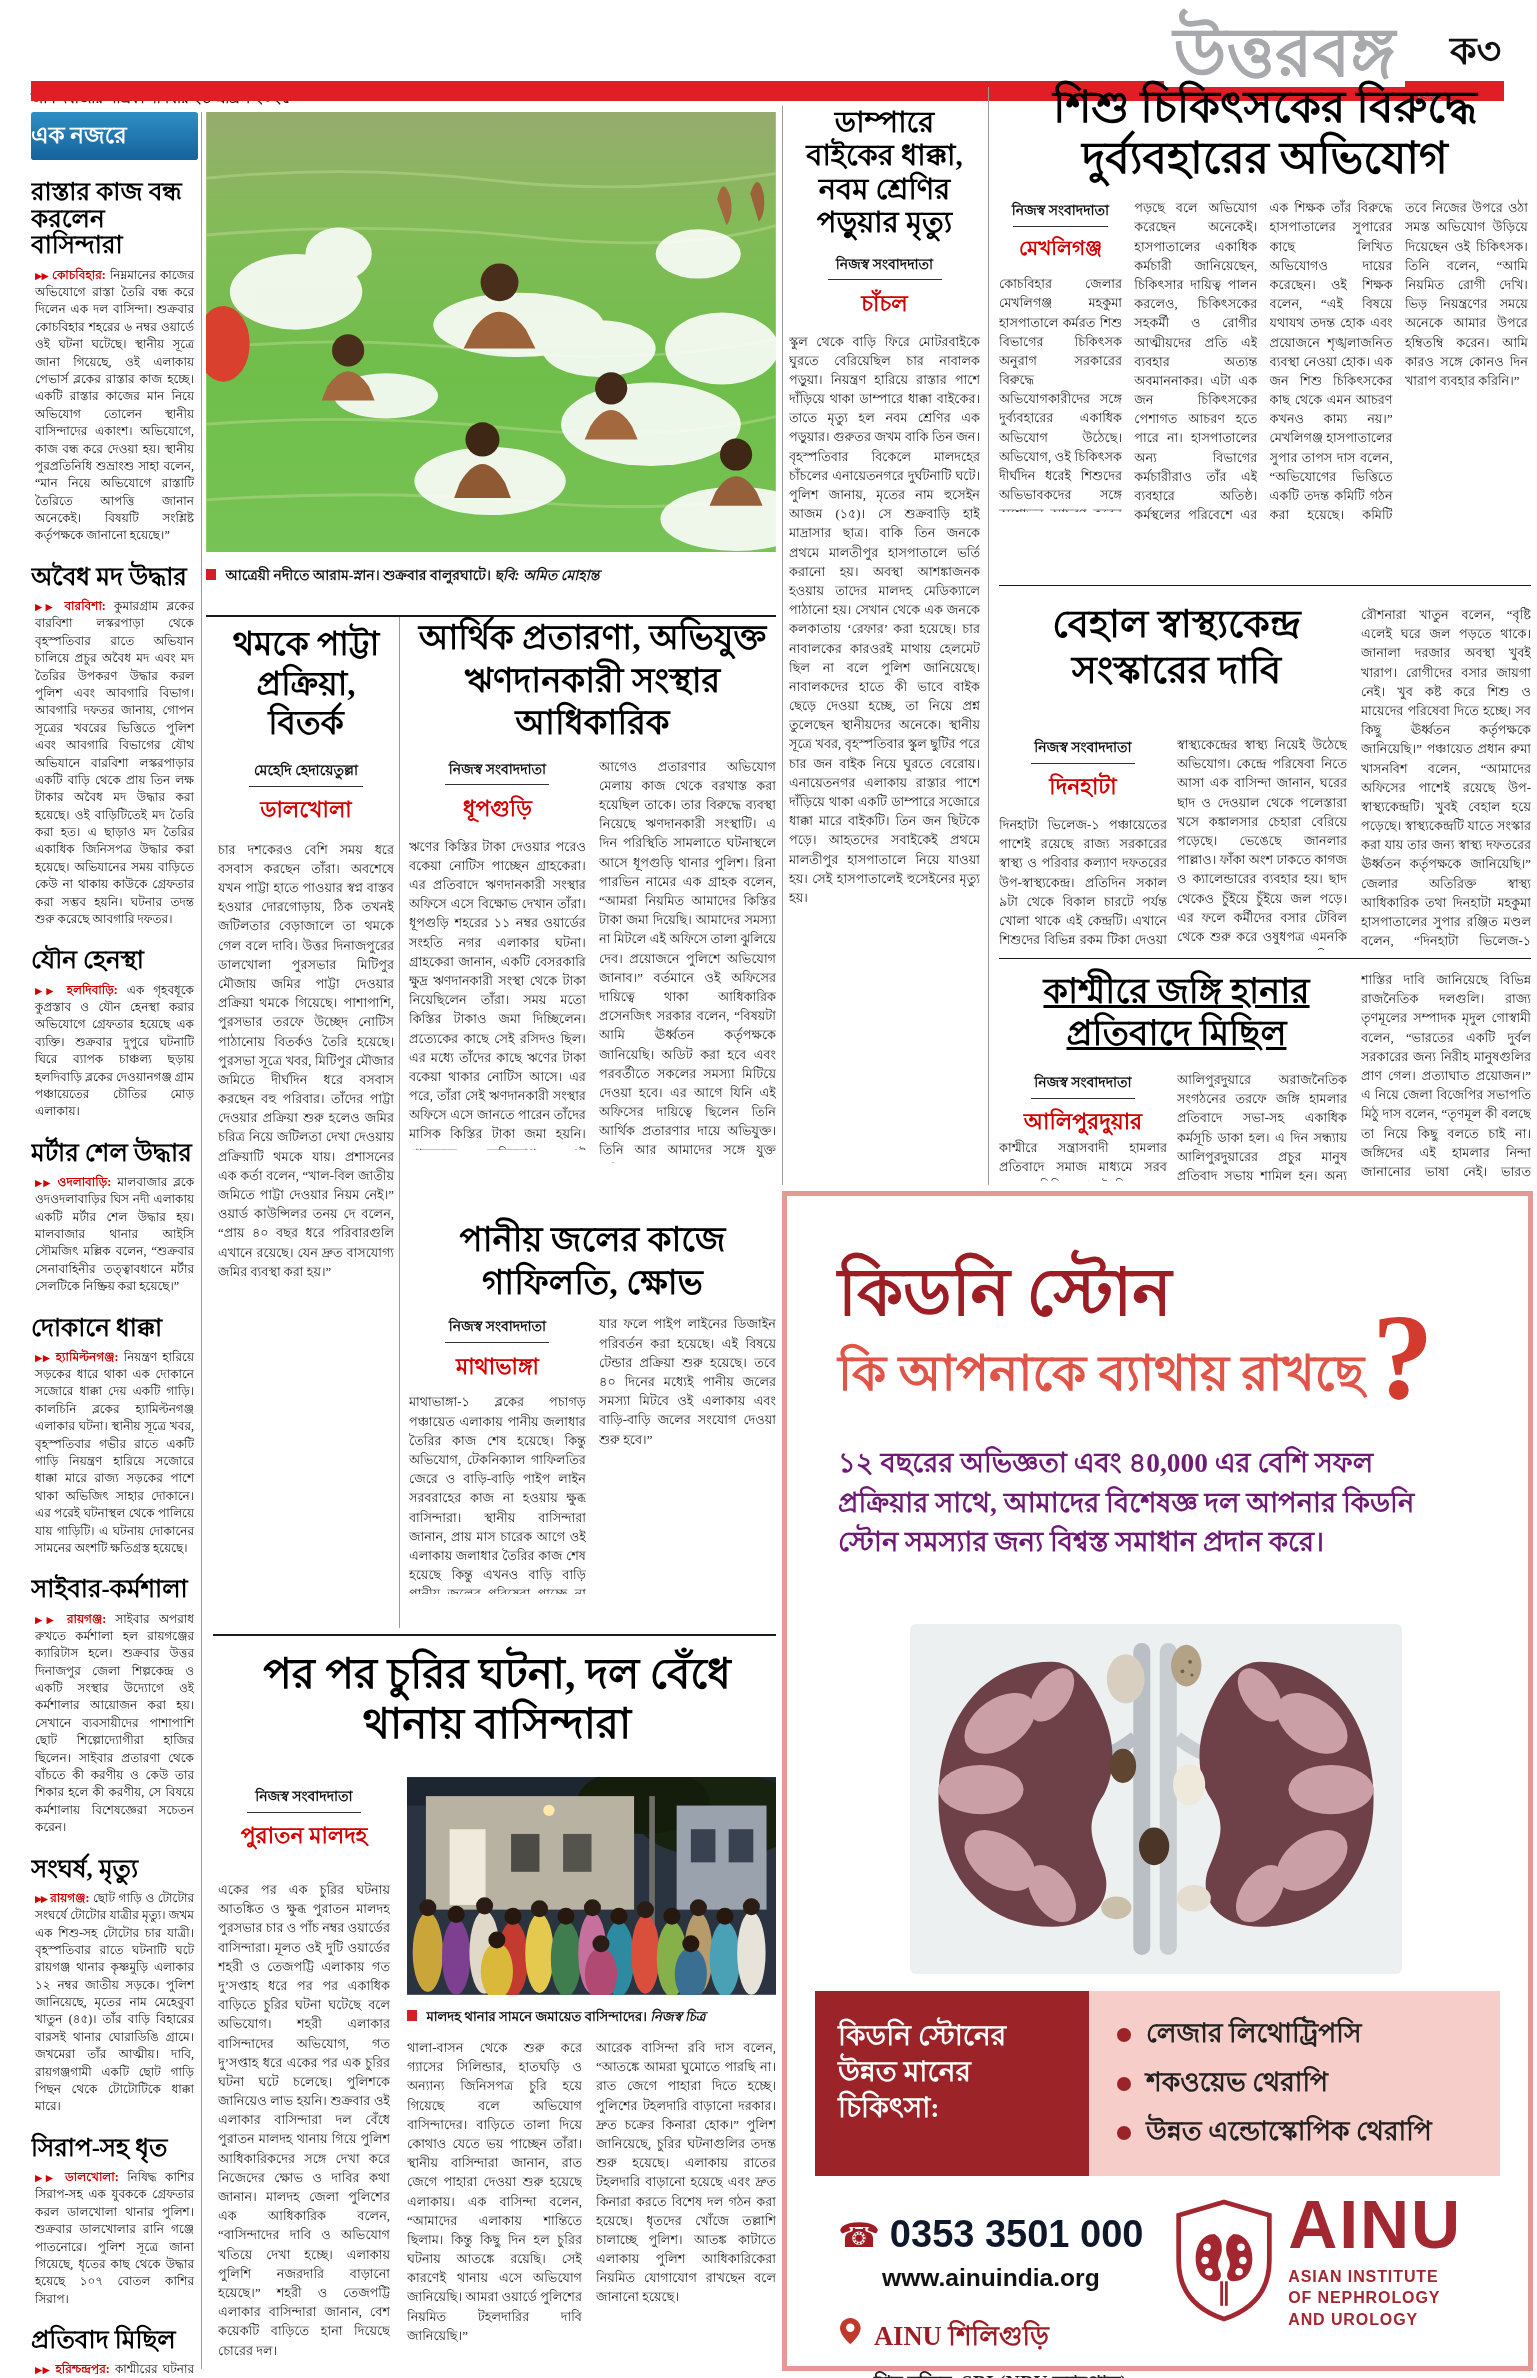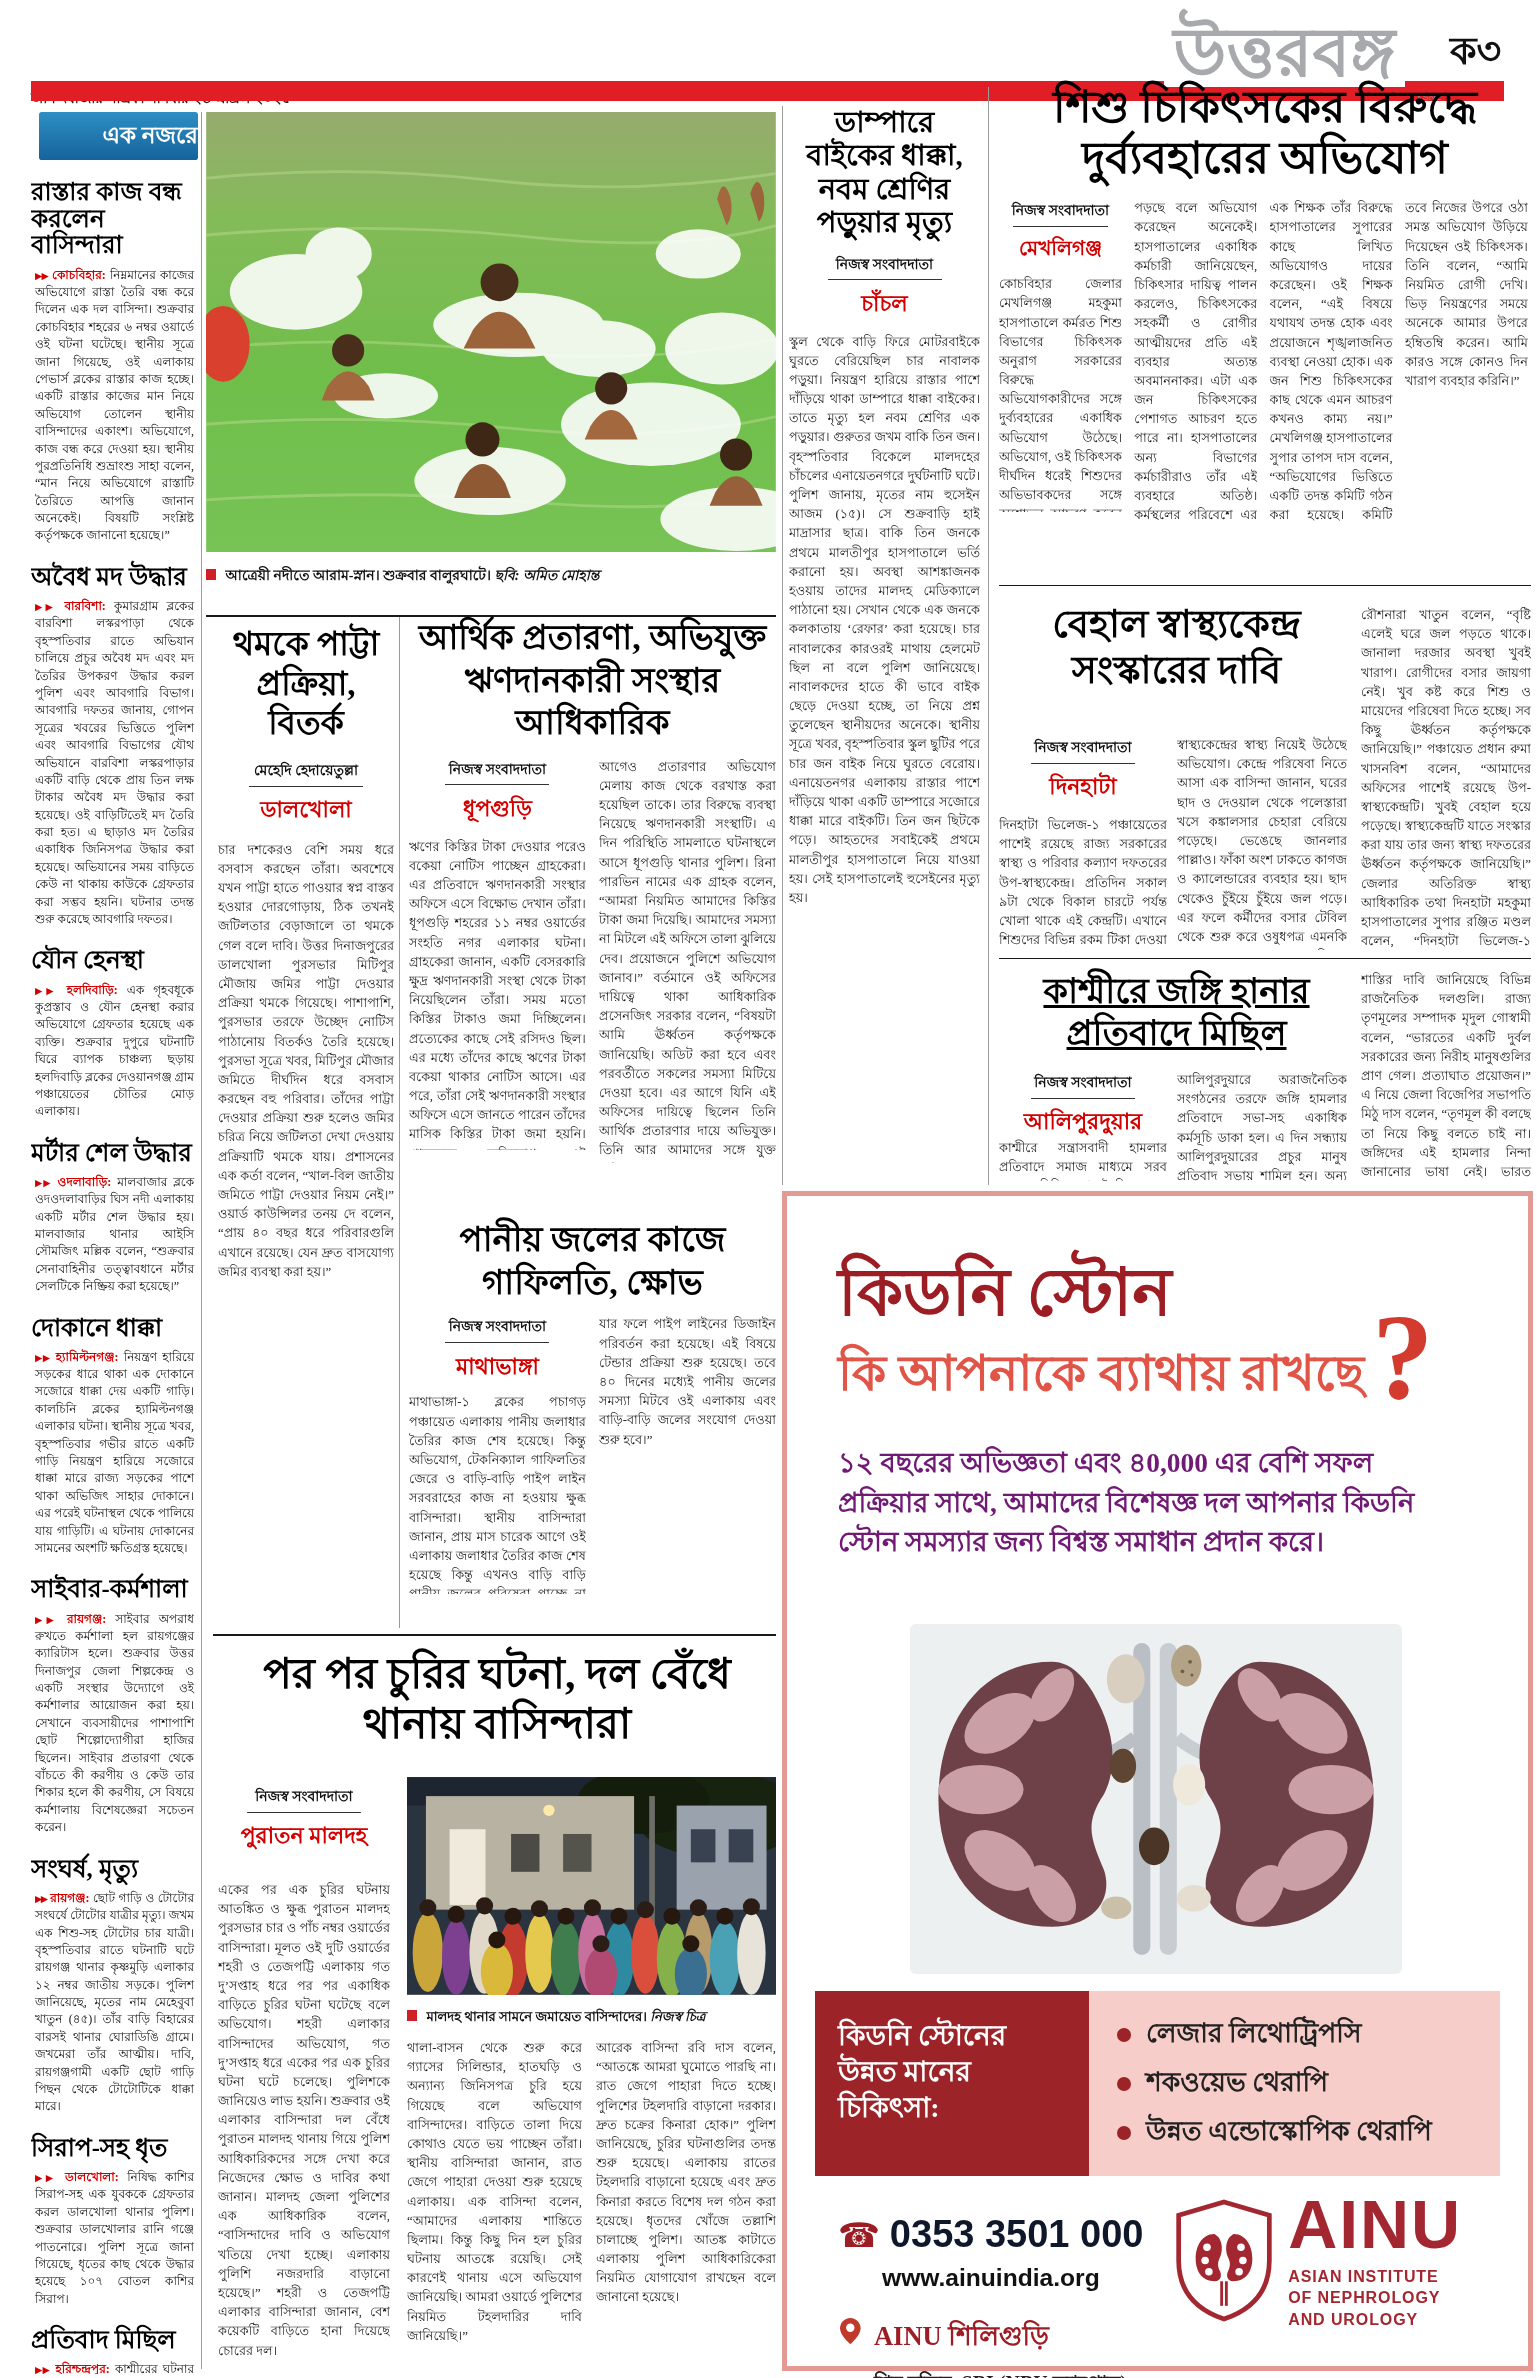--- a/index.html
+++ b/index.html
@@ -19,21 +19,21 @@
   .byline{font-size:14px;font-weight:bold;text-align:center;}
   .byline .rule{display:block;width:114px;margin:2.8px auto 0;border-bottom:1.9px solid #333;}
   .dateline{color:#d40000;font-weight:bold;text-align:center;font-size:22px;margin-top:5.7px;}
   .body-text{font-size:12.8px;line-height:1.5;text-align:justify;overflow:hidden;color:#1a1a1a;}
   .caption{font-size:14px;font-weight:bold;color:#111;}
   .redsq{display:inline-block;width:10.4px;height:10.4px;background:#d21f26;margin-right:5.7px;}
   .credit{font-style:italic;font-weight:bold;}
   
   .left-col{position:absolute;left:31px;top:112px;width:167px;height:2262px;overflow:hidden;}
   .og-head{background:linear-gradient(180deg,#2e8fc4 0%,#15639c 100%);color:#fff;font-size:23px;
-           font-weight:bold;text-align:right;padding:4.7px 0;border-radius:2.8px;margin-left:8px;}
+           font-weight:bold;text-align:left;padding:4.7px 0;border-radius:2.8px;}
   .og-item h3{font-size:24.6px;line-height:1.08;font-weight:bold;margin:19px 0 7.6px;color:#000;}
   .og-body{font-size:12px;line-height:1.45;text-align:justify;margin:4px;}
   .arrows{color:#d40000;font-size:9.5px;letter-spacing:-1.9px;}
   .og-dateline{color:#d40000;font-weight:bold;}
   
   .ad-box{position:absolute;left:782px;top:1191px;width:751px;height:1180px;background:#fff;
           border:5.7px solid #e49a94;box-sizing:border-box;}
   .ad-title1{font-size:66px;font-weight:bold;color:#9c1d23;line-height:1.05;}
   .ad-title2{font-size:49px;font-weight:bold;color:#e15549;line-height:1.1;}
   .ad-q{font-size:123px;font-weight:bold;color:#d33b2f;line-height:.8;}

